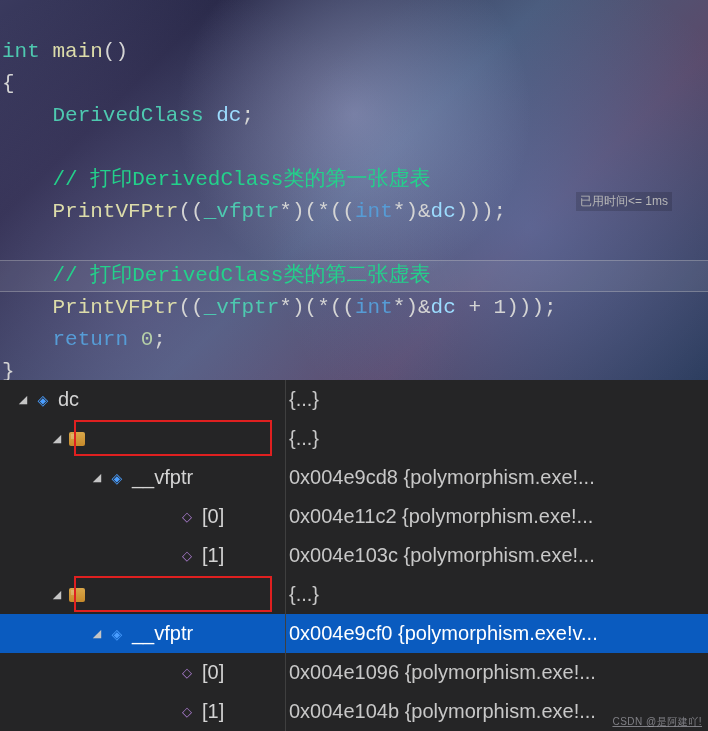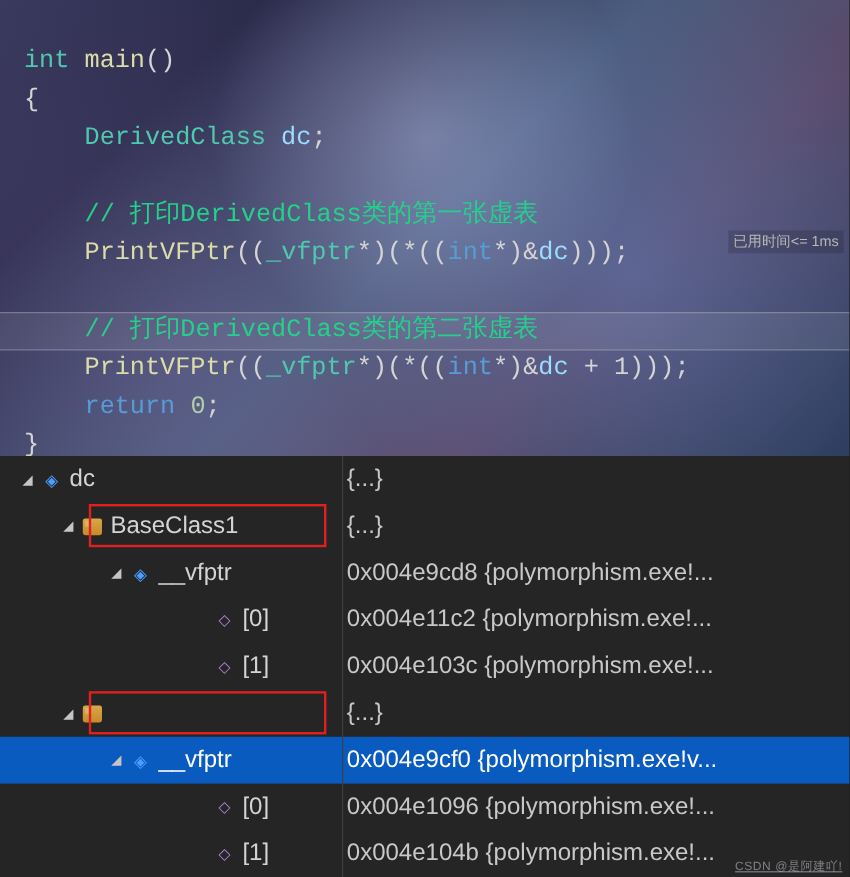--- a/index.html
+++ b/index.html
@@ -24,40 +24,40 @@
     content: "";
     position: absolute;
     inset: 0;
     background:
       radial-gradient(circle at 50% 30%, rgba(180,180,220,0.45), transparent 40%),
       radial-gradient(circle at 75% 60%, rgba(100,150,220,0.35), transparent 45%),
       radial-gradient(circle at 20% 80%, rgba(140,120,180,0.3), transparent 50%);
   }
   .code-lines {
     position: relative;
-    padding: 4px 0 0 20px;
+    padding: 4px 0 0 2px;
     font-size: 21px;
     line-height: 32px;
     white-space: pre;
   }
   .code-lines span { font-family: inherit; }
   .kw-type   { color: #4ec9b0; }
   .kw-blue   { color: #569cd6; }
   .fn        { color: #dcdcaa; }
   .paren     { color: #d4d4d4; }
   .brace     { color: #d4d4d4; }
   .comment   { color: #23d18b; }
   .op        { color: #d4d4d4; }
   .var       { color: #9cdcfe; }
   .num       { color: #b5cea8; }
 
   .timing {
     position: absolute;
     top: 192px;
-    right: 5px;
+    right: 36px;
     font-size: 12px;
     color: #b8b8b8;
     font-family: "Microsoft YaHei", sans-serif;
     background: rgba(0,0,0,0.15);
     padding: 1px 4px;
   }
 
   .hl-band {
     position: absolute;
     left: 0; right: 0;
@@ -203,21 +203,20 @@
     <div class="value-col">{...}</div>
   </div>
 
   <div class="row">
     <div class="name-col">
       <span class="indent i1"></span>
       <span class="expander">◢</span>
       <span class="type-icon">
           <span class="class-ic"></span>
         </span>
-      <span>BaseClass1</span>
     </div>
     <div class="value-col">{...}</div>
   </div>
 
   <div class="row">
     <div class="name-col">
       <span class="indent i2"></span>
       <span class="expander">◢</span>
       <span class="type-icon cube">◈</span>
       <span>__vfptr</span>

